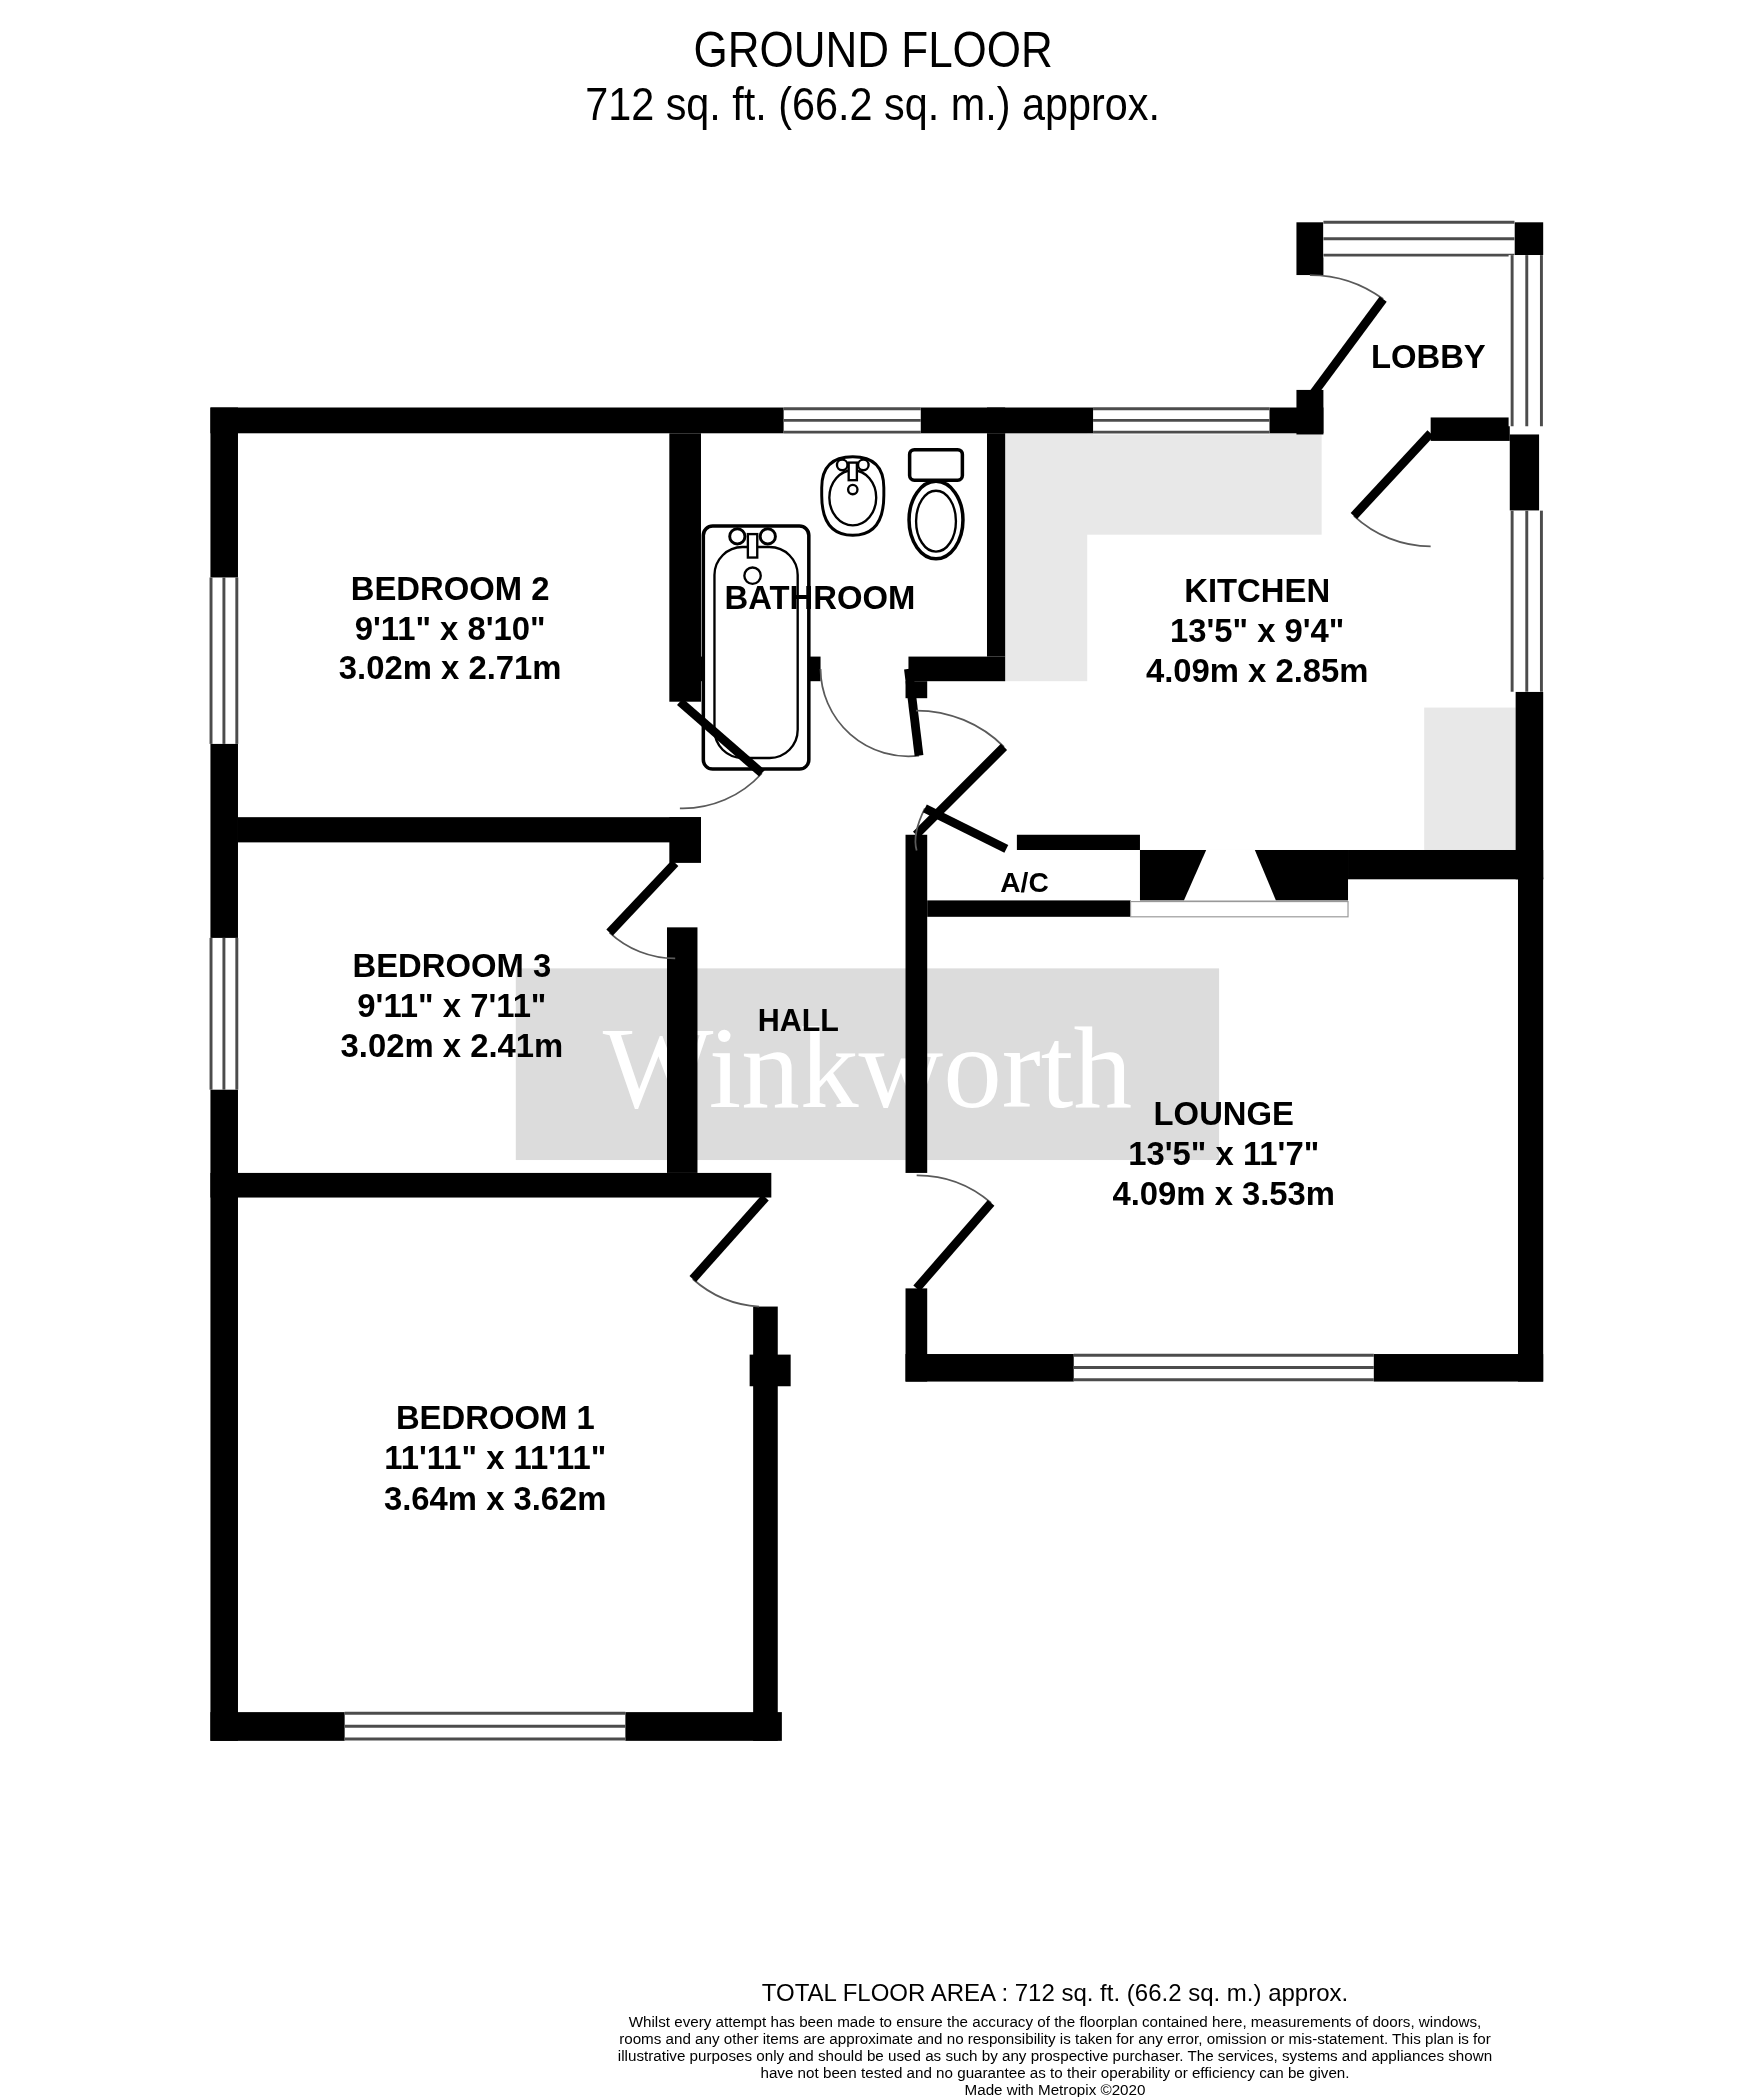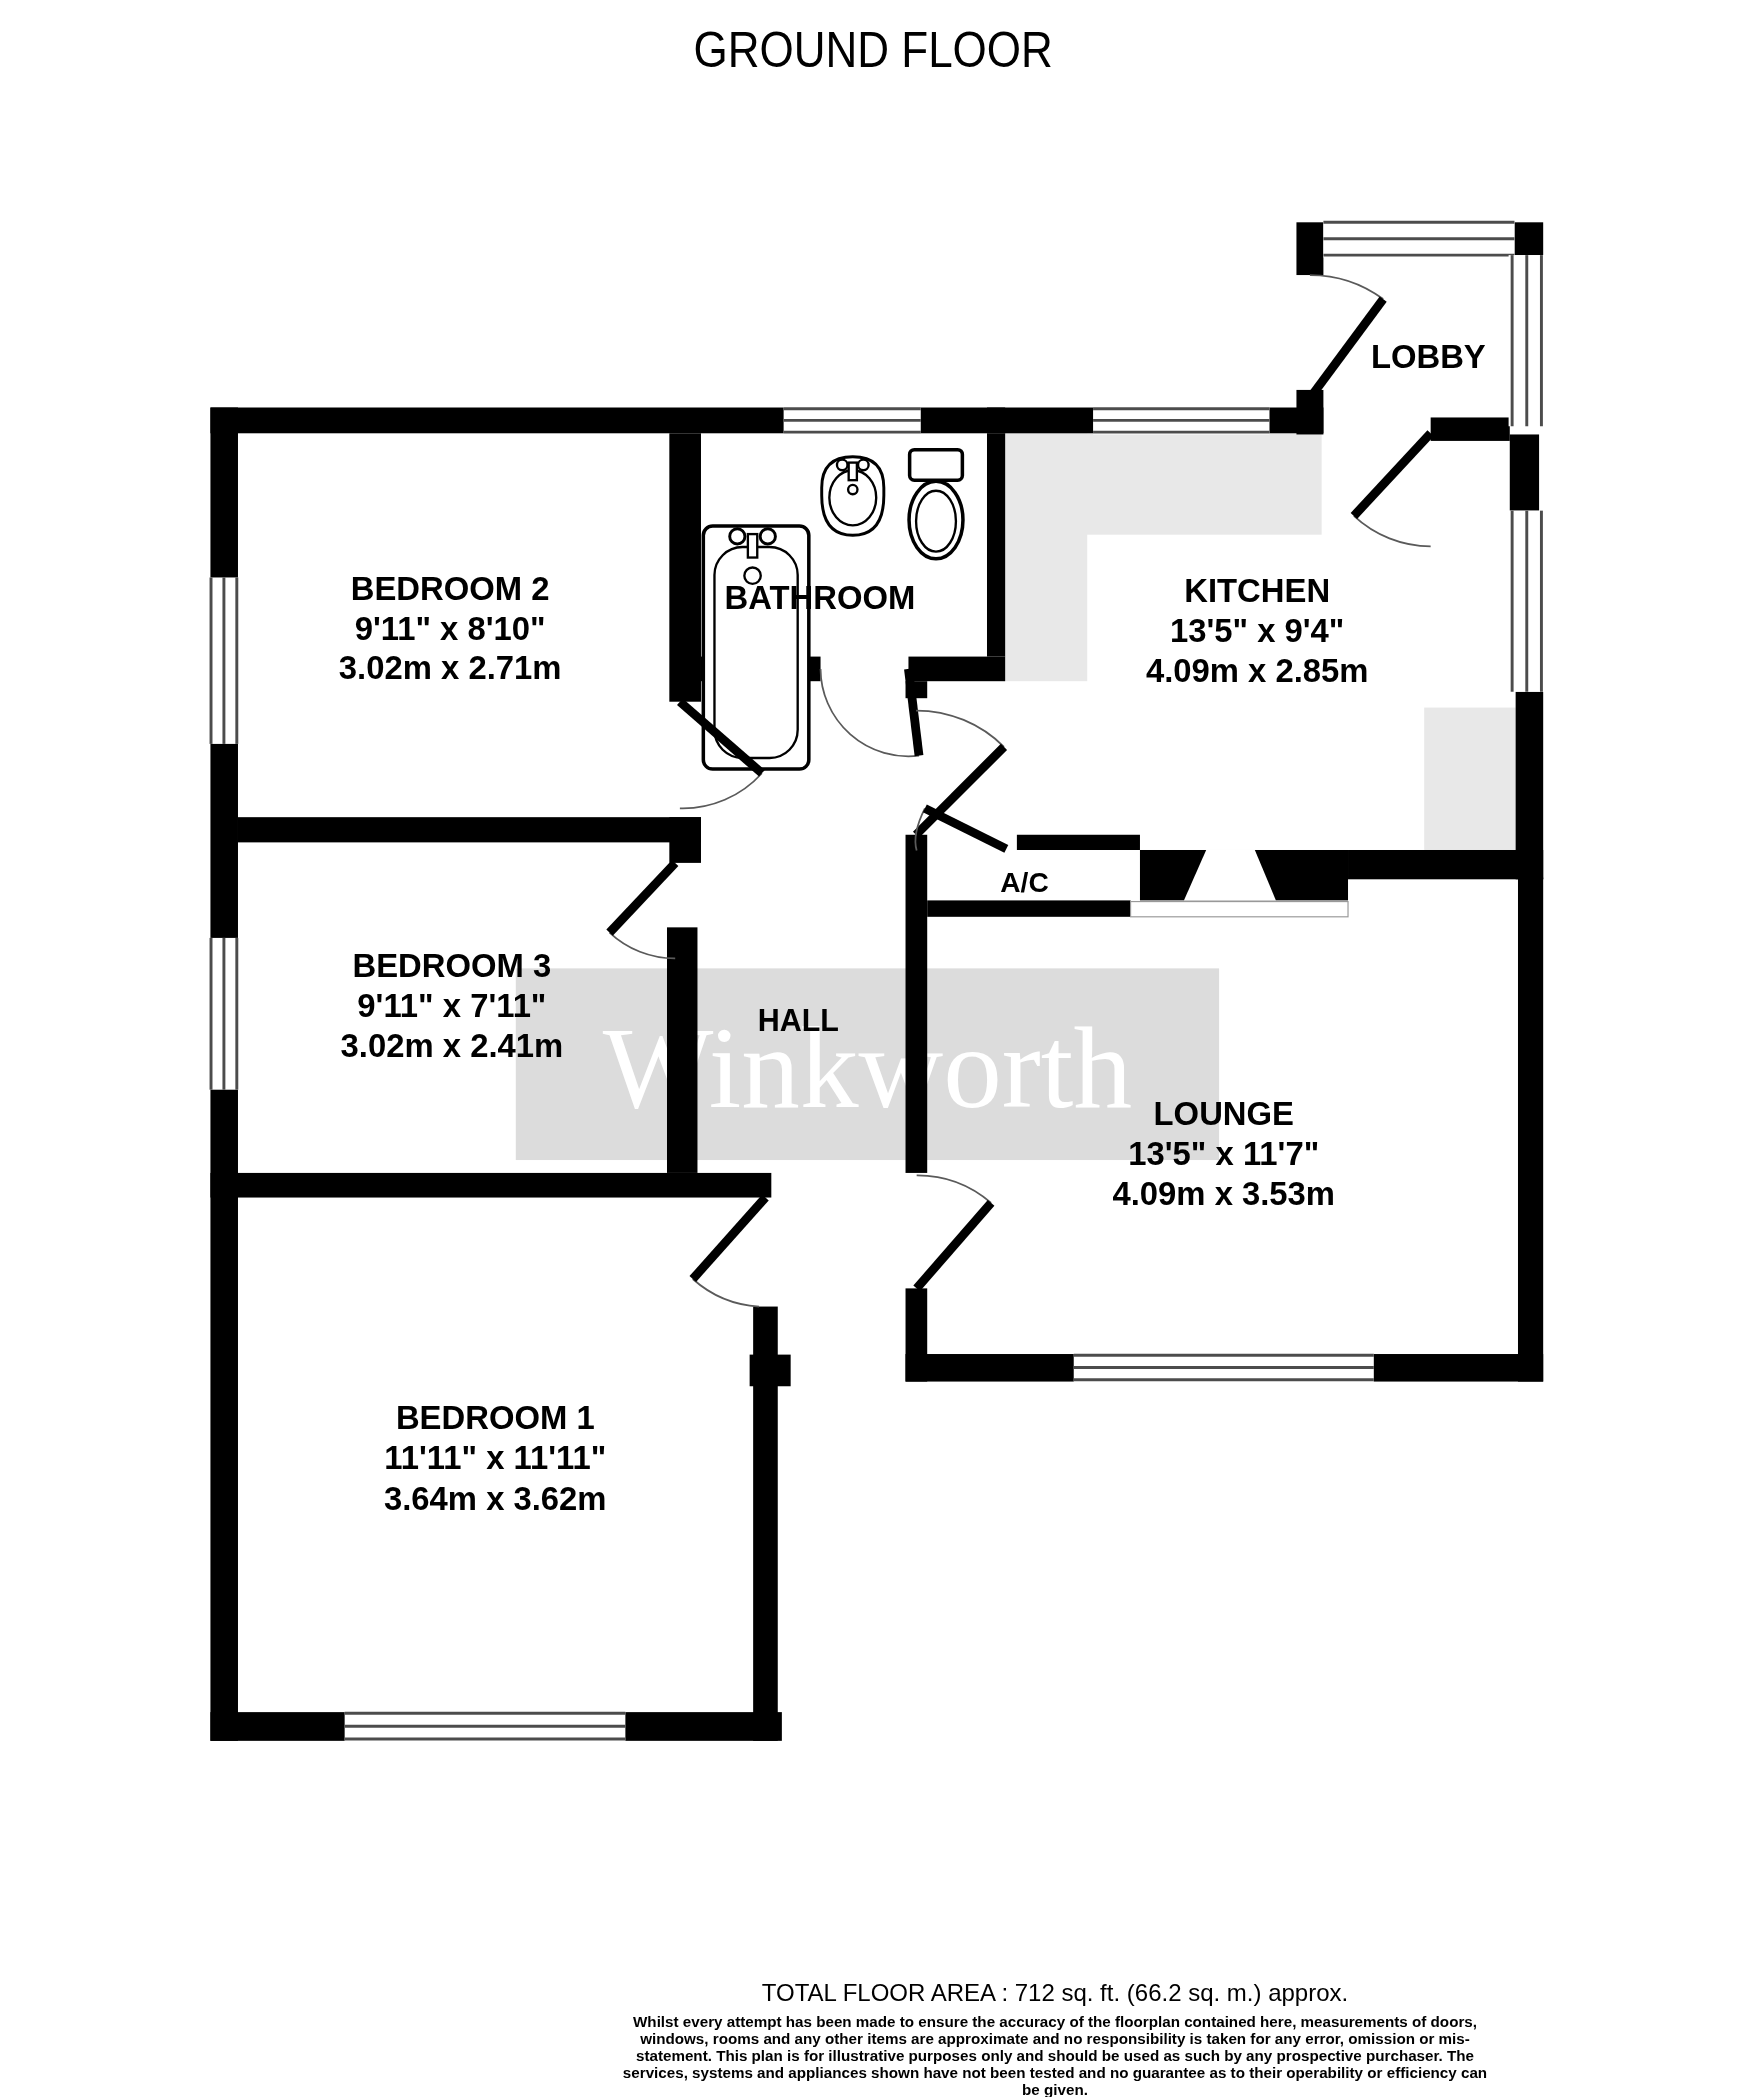--- a/index.html
+++ b/index.html
@@ -14,30 +14,31 @@
   .win-line{stroke:#4c4c4c;stroke-width:5;}
   .arc{fill:none;stroke:#5a5a5a;stroke-width:3;}
   .leaf{stroke:#000;stroke-width:15;}
   .fix{fill:#fff;stroke:#000;}
   .room-label{font-family:"Liberation Sans",sans-serif;font-weight:bold;font-size:56px;fill:#000;text-anchor:middle;}
   .room-label.small{font-size:48px;}
   .room-label.hall{font-size:52px;}
   .wm-text{font-family:"Liberation Serif",serif;font-size:200px;fill:#ffffff;text-anchor:middle;}
   .footer{position:absolute;top:1965px;left:1055px;transform:translateX(-50%);width:914px;text-align:center;}
   .f-total{font-size:24px;line-height:23.4px;margin-bottom:8.2px;}
-  .f-disc{font-size:15.2px;line-height:17px;width:879px;margin:0 auto;font-weight:bold;}
+  .f-disc{font-size:15.2px;line-height:17px;width:879px;margin:0 auto;}
   .f-credit{font-size:15.2px;line-height:18px;}
 </style>
 </head>
 <body>
 
 <div class="page">
 
   <div class="title">
     <div><span class="l1">GROUND FLOOR</span></div>
+    <div><span class="l2">712 sq. ft. (66.2 sq. m.) approx.</span></div>
   </div>
 
   <svg class="plan" width="1746" height="2097" viewBox="0 0 2979 3578" xmlns="http://www.w3.org/2000/svg">
 
     <g>
       <rect x="1712" y="712" width="543" height="173" fill="#e8e8e8"></rect>
       <rect x="1712" y="712" width="143" height="423" fill="#e8e8e8"></rect>
       <rect x="2430" y="1180" width="156" height="243" fill="#e8e8e8"></rect>
     </g>
 

